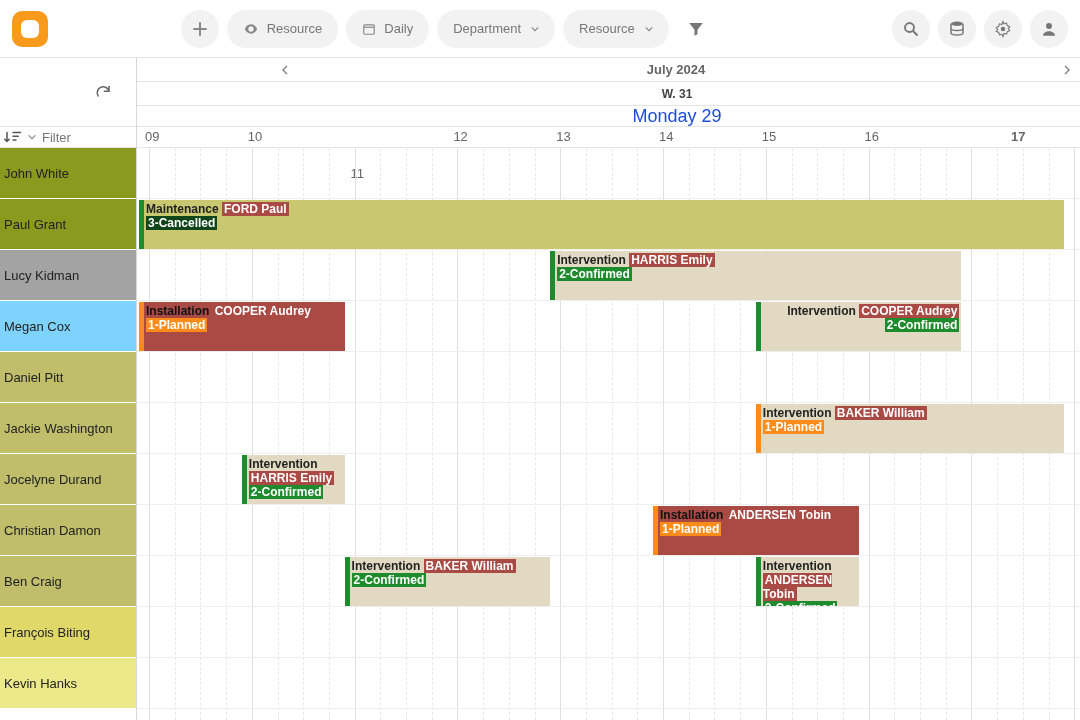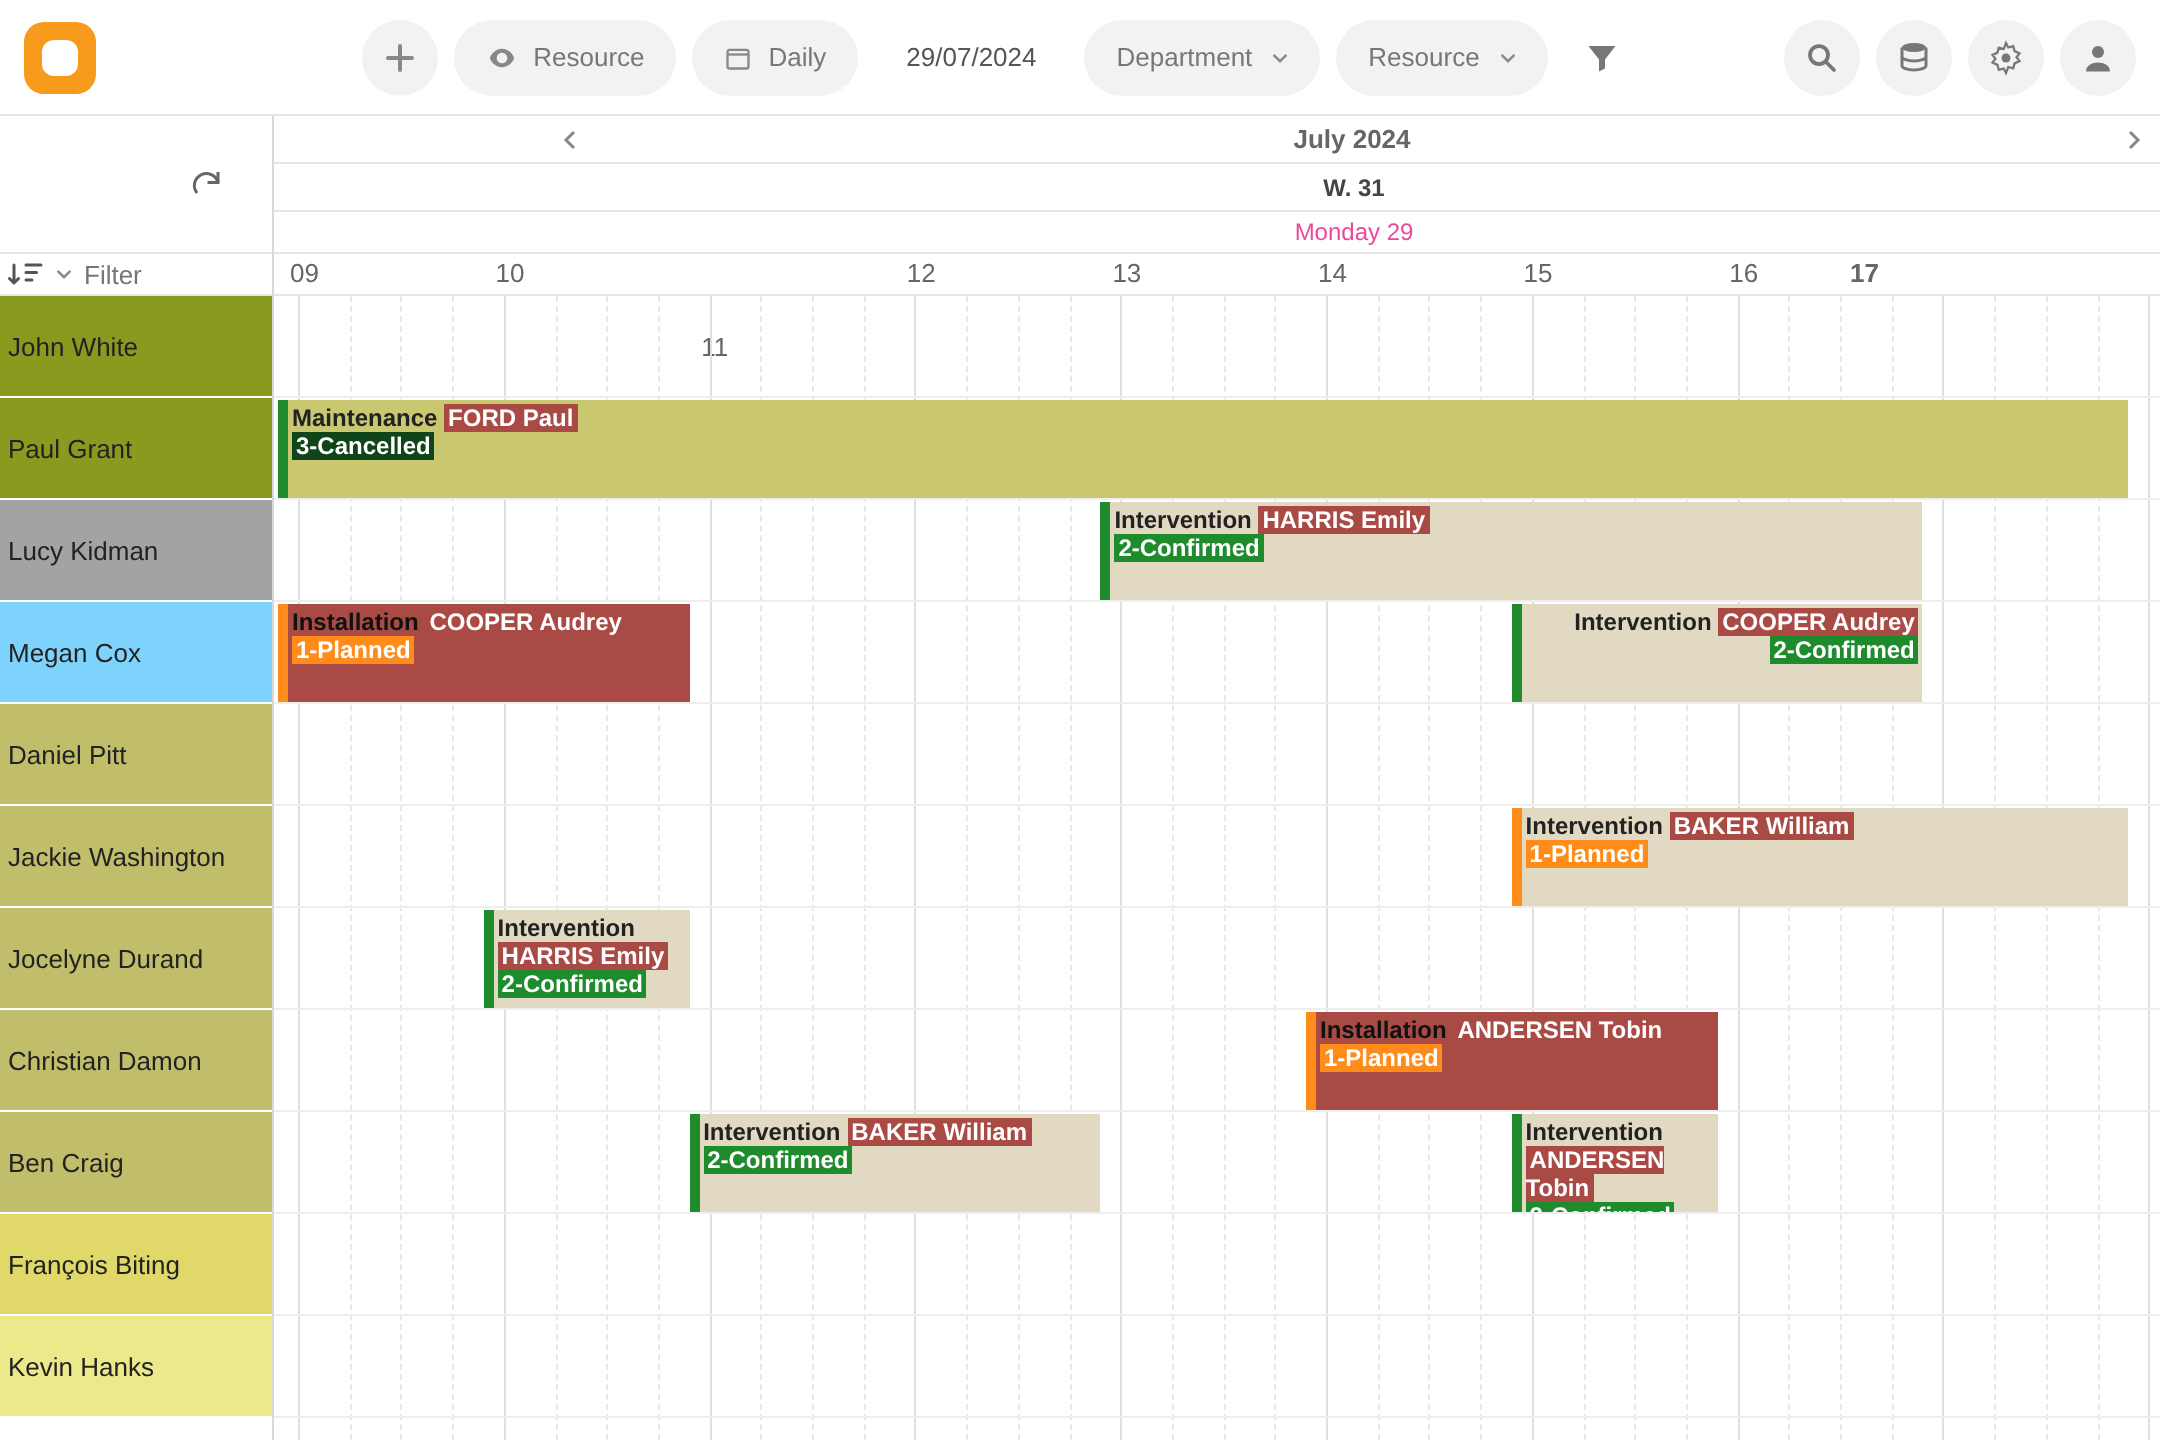--- a/index.html
+++ b/index.html
@@ -22,21 +22,21 @@
 
 .spacer { flex: 1; }
 
 
 .datebar { position: relative; height: 24px; border-bottom: 1px solid #e5e5e5; display: flex; align-items: center; }
 .datebar .nav { width: 26px; height: 24px; display: flex; align-items: center; justify-content: center; color: #888; cursor: pointer; }
 .datebar .nav:first-child { margin-left: 135px; }
 .datebar .month { flex: 1; text-align: center; font-weight: 600; color: #666; font-size: 13px; }
 
 .weekbar { position: relative; height: 24px; border-bottom: 1px solid #e5e5e5; display: flex; align-items: center; justify-content: center; font-weight: 700; color: #444; font-size: 12px; padding-left: 137px; }
-.daybar { position: relative; height: 20px; display: flex; align-items: center; justify-content: center; color: #ec4899; font-size: 12px; padding-left: 137px; }
+.daybar { position: relative; height: 20px; display: flex; align-items: center; justify-content: center; color: #1d4ed8; font-size: 18px; padding-left: 137px; }
 
 
 .main { display: flex; height: calc(720px - 58px); }
 .left { width: 137px; border-right: 1px solid #d8d8d8; display: flex; flex-direction: column; position: relative; }
 .left-top { height: 68px; display: flex; align-items: center; justify-content: flex-end; padding-right: 24px; color: #666; }
 .filter-row { height: 22px; border-top: 1px solid #e5e5e5; border-bottom: 1px solid #e5e5e5; display: flex; align-items: center; padding: 0 4px; gap: 6px; }
 .filter-row .sort-ico { color: #555; }
 .filter-row input { border: none; outline: none; font-size: 13px; color: #888; width: 80px; background: transparent; }
 
 .resources { flex: 1; overflow: hidden; }
@@ -108,23 +108,20 @@
   </div>
 
   <div class="pill">
     <svg width="14" height="14" viewBox="0 0 24 24">
         <rect x="3" y="5" width="18" height="16" rx="2" fill="none" stroke="#888" stroke-width="2"></rect>
         <path d="M3 9h18" stroke="#888" stroke-width="2"></path>
       </svg>
     <span>Daily</span>
   </div>
 
-  <div class="pill date-pill">
-    <span>29/07/2024</span>
-  </div>
 
   <div class="pill">
     <span>Department</span>
     <svg class="chev" width="8" height="8" viewBox="0 0 10 6">
         <path d="M1 1l4 4 4-4" stroke="#888" stroke-width="1.5" fill="none"></path>
       </svg>
   </div>
 
   <div class="pill">
     <span>Resource</span>
@@ -223,21 +220,21 @@
 
     <div class="hour-header" id="hour-header">
         <div class="hlabel" style="left: 8px;">09</div>
         <div class="hlabel" style="left: 110.8px;">10</div>
         <div class="hlabel" style="left: 213.6px; margin-top: 37px;">11</div>
         <div class="hlabel" style="left: 316.4px;">12</div>
         <div class="hlabel" style="left: 419.2px;">13</div>
         <div class="hlabel" style="left: 522px;">14</div>
         <div class="hlabel" style="left: 624.8px;">15</div>
         <div class="hlabel" style="left: 727.6px;">16</div>
-        <div class="hlabel" style="left: 788px; font-weight: bold;">17</div>
+        <div class="hlabel" style="left: 874px; font-weight: bold;">17</div>
       </div>
 
     <div class="grid">
       <div class="grid-lines" id="grid-lines">
           <div class="col" style="left: 12px;"></div>
           <div class="col dash" style="left: 37.7px;"></div>
           <div class="col dash" style="left: 63.4px;"></div>
           <div class="col dash" style="left: 89.1px;"></div>
           <div class="col" style="left: 114.8px;"></div>
           <div class="col dash" style="left: 140.5px;"></div>

